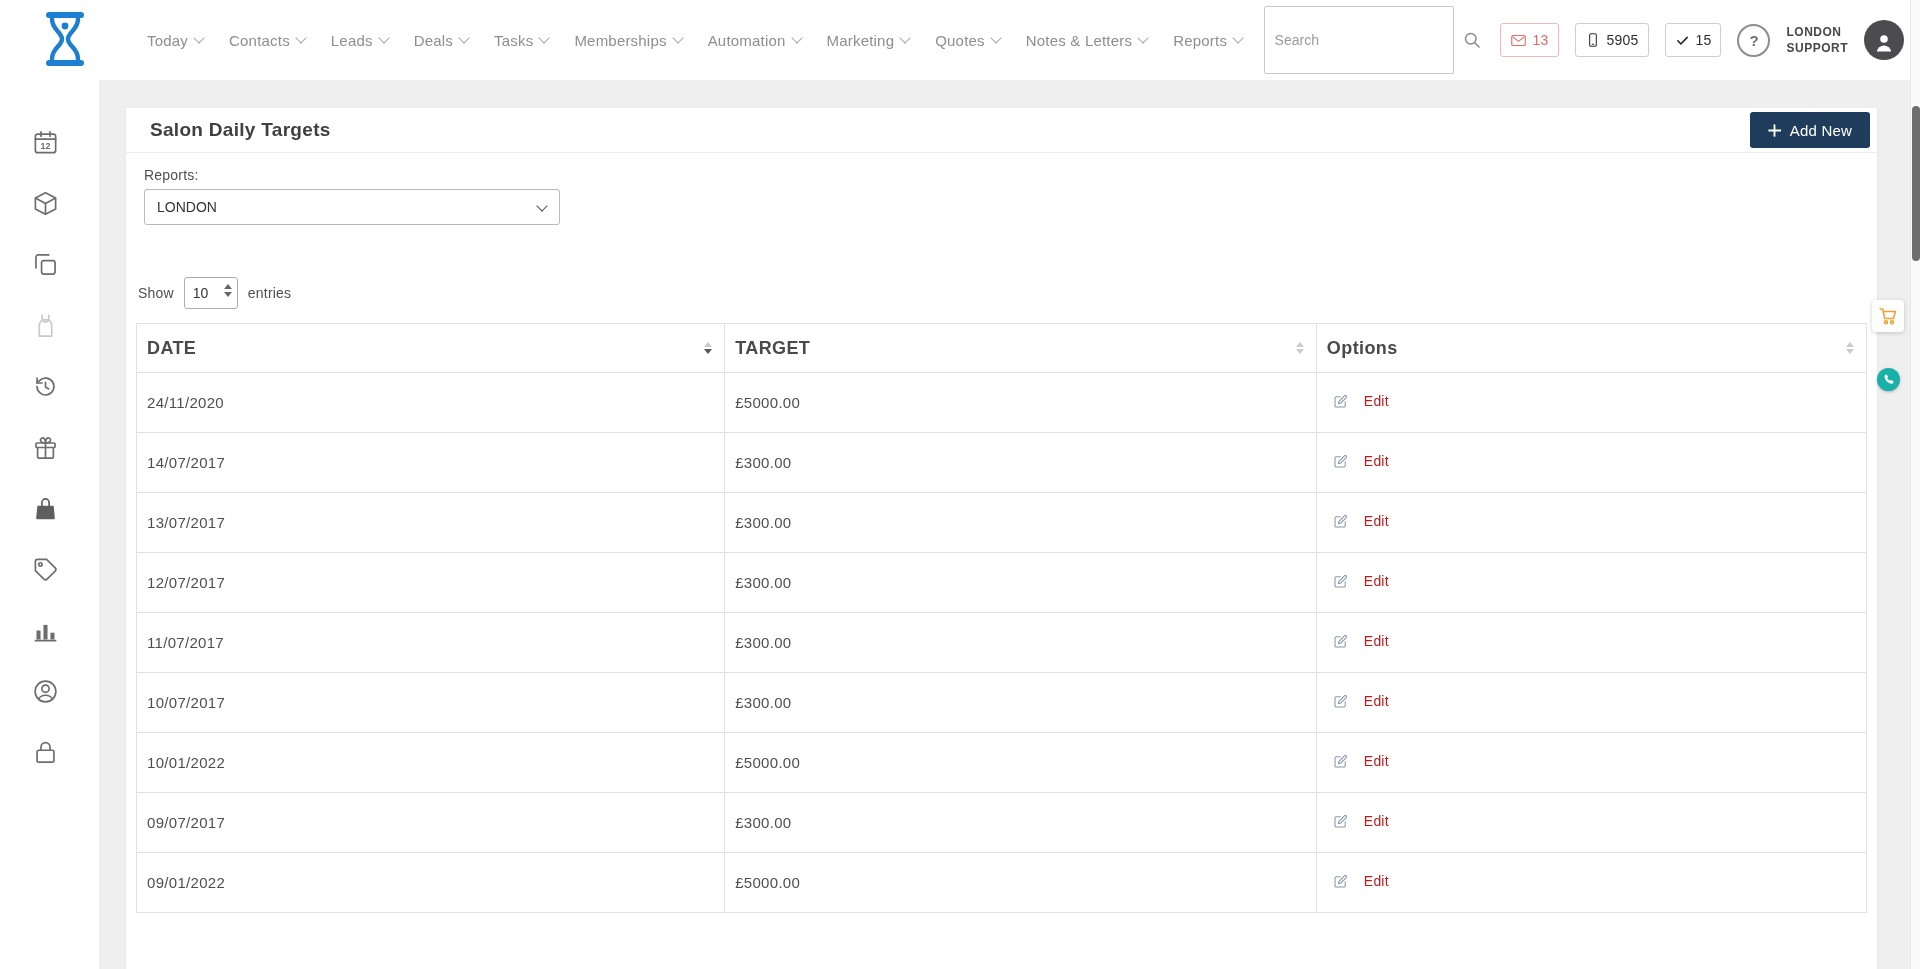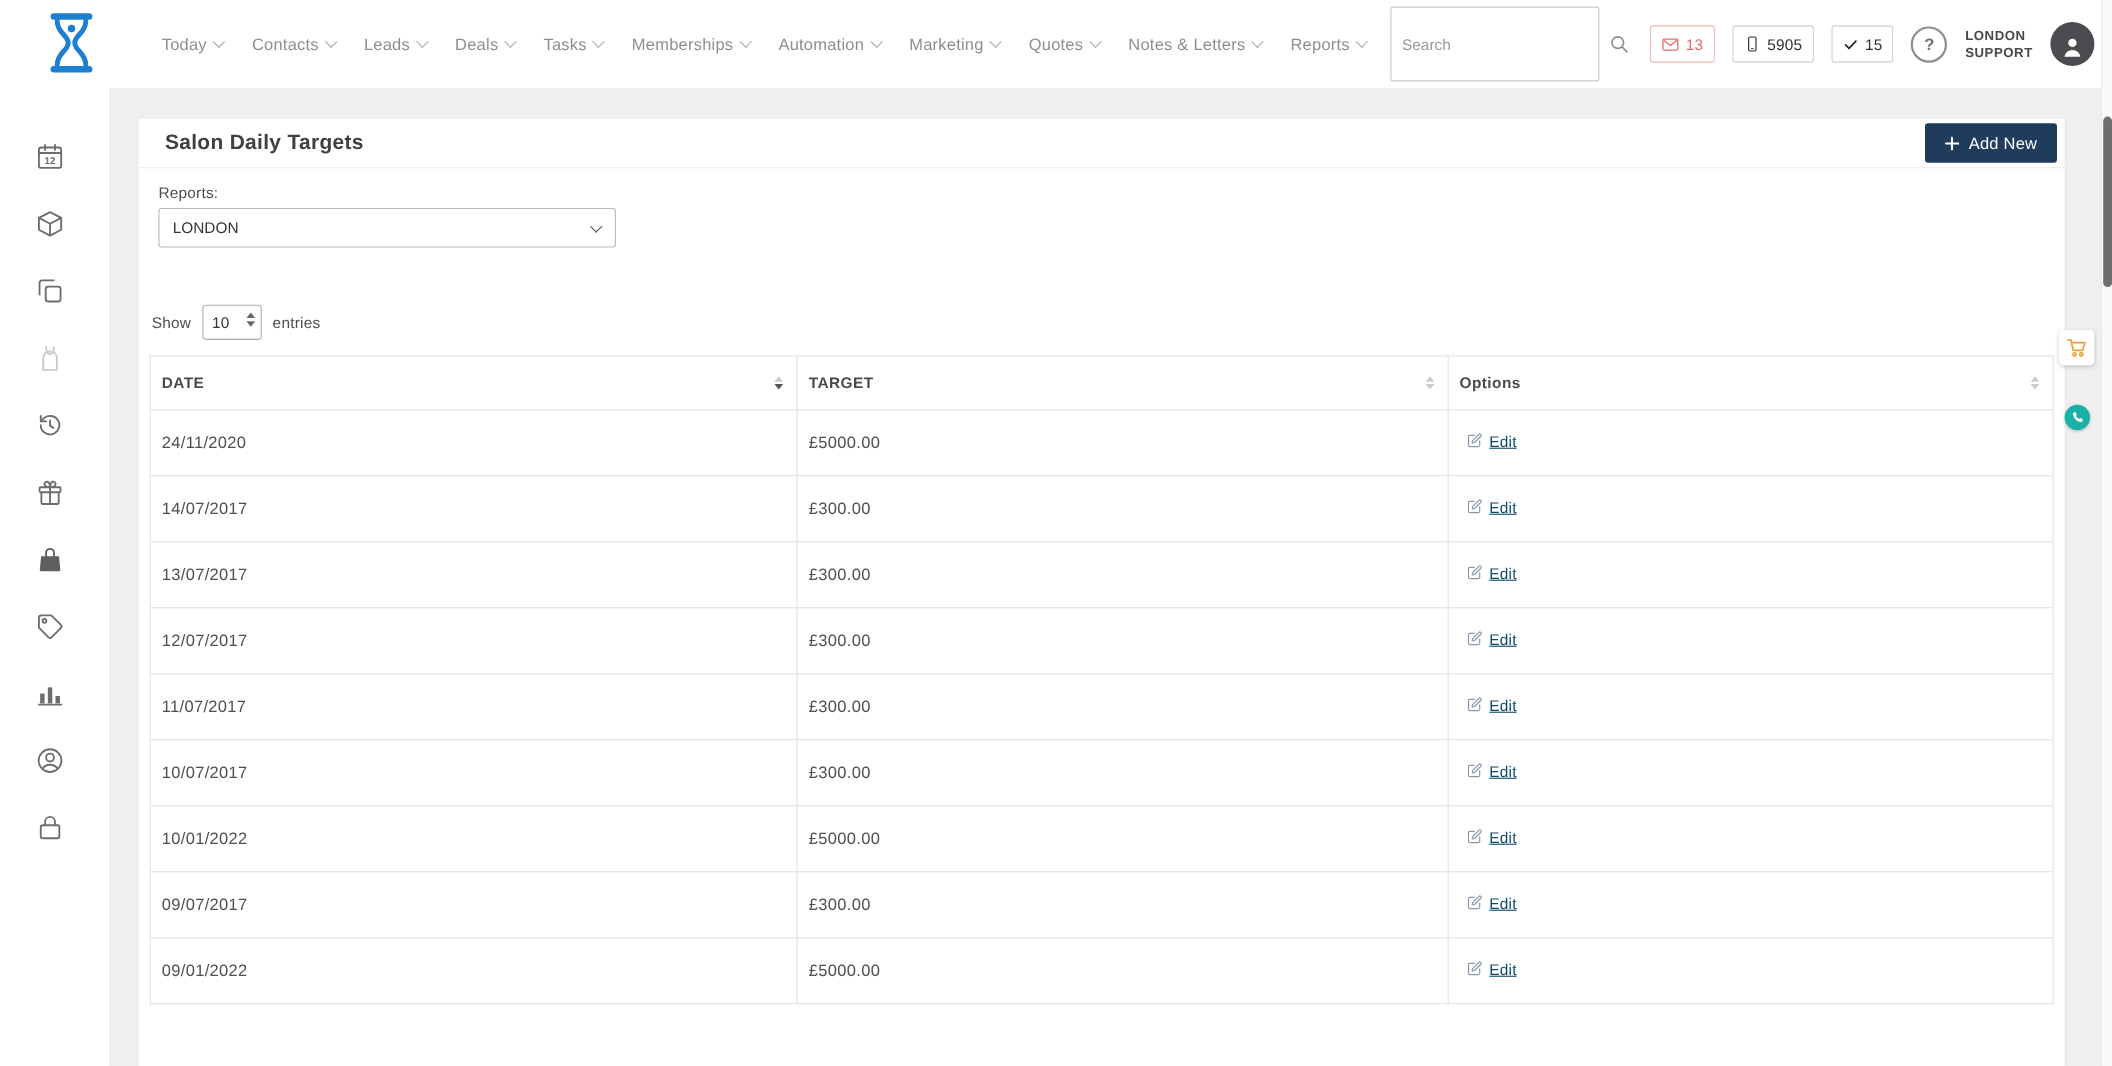--- a/index.html
+++ b/index.html
@@ -51,29 +51,29 @@
   .sizewrap{position:relative;width:54px;}
   .sizewrap select{height:32px;padding:0 8px;border-color:#adadad;}
   .spin{position:absolute;right:6px;top:7px;display:flex;flex-direction:column;pointer-events:none;}
   .spin i{display:block;width:0;height:0;border-left:4px solid transparent;border-right:4px solid transparent;}
   .spin .up{border-bottom:5px solid #666;margin-bottom:3px;}
   .spin .dn{border-top:5px solid #666;}
 
   
   .tbl{width:100%;border-collapse:collapse;table-layout:fixed;}
   .tbl th,.tbl td{border:1px solid #e2e2e2;}
-  .tbl th{height:48px;text-align:center;padding:0 12px 0 10px;font-size:14px;color:#4a4a4a;font-weight:700;letter-spacing:.4px;cursor:pointer;}
+  .tbl th{height:48px;text-align:center;padding:0 12px 0 10px;font-size:18px;color:#4a4a4a;font-weight:700;letter-spacing:.4px;cursor:pointer;}
   .hd{display:flex;align-items:center;justify-content:space-between;}
   .sort{display:flex;flex-direction:column;}
   .sort i{display:block;width:0;height:0;border-left:4px solid transparent;border-right:4px solid transparent;}
   .s-up{border-bottom:5px solid #cccccc;margin-bottom:2px;}
   .s-dn{border-top:5px solid #cccccc;}
   .s-dark{border-top-color:#555;}
   .tbl td{height:59px;padding:0 10px;font-size:15px;color:#4f4f4f;letter-spacing:.3px;margin-left:38px;}
-  .edit{display:inline-flex;align-items:center;gap:6px;color:#0c4a6e;font-size:14px;cursor:pointer;padding-left:6px;letter-spacing:.2px;text-decoration:underline;}
+  .edit{display:inline-flex;align-items:center;gap:16px;color:#b91c1c;font-size:14px;cursor:pointer;padding-left:6px;letter-spacing:.2px;}
   .edit svg{width:15px;height:15px;}
 
   
   .cartw{position:absolute;top:300px;right:16px;width:32px;height:32px;background:#fff;border-radius:4px;box-shadow:0 1px 4px rgba(0,0,0,.18);display:flex;align-items:center;justify-content:center;z-index:6;cursor:pointer;}
   .cartw svg{width:20px;height:20px;}
   .phonew{position:absolute;top:368px;right:20px;width:23px;height:23px;border-radius:50%;background:#17b1a7;display:flex;align-items:center;justify-content:center;box-shadow:0 1px 3px rgba(0,0,0,.25);z-index:6;cursor:pointer;}
   .phonew svg{width:13px;height:13px;}
   .scrollbar{position:absolute;right:0;top:0;width:10px;height:969px;background:#fafafa;border-left:1px solid #e8e8e8;box-sizing:border-box;z-index:7;}
   .thumb{position:absolute;top:106px;left:1px;width:8px;height:155px;background:#6e6e6e;border-radius:4px;}
 </style>

